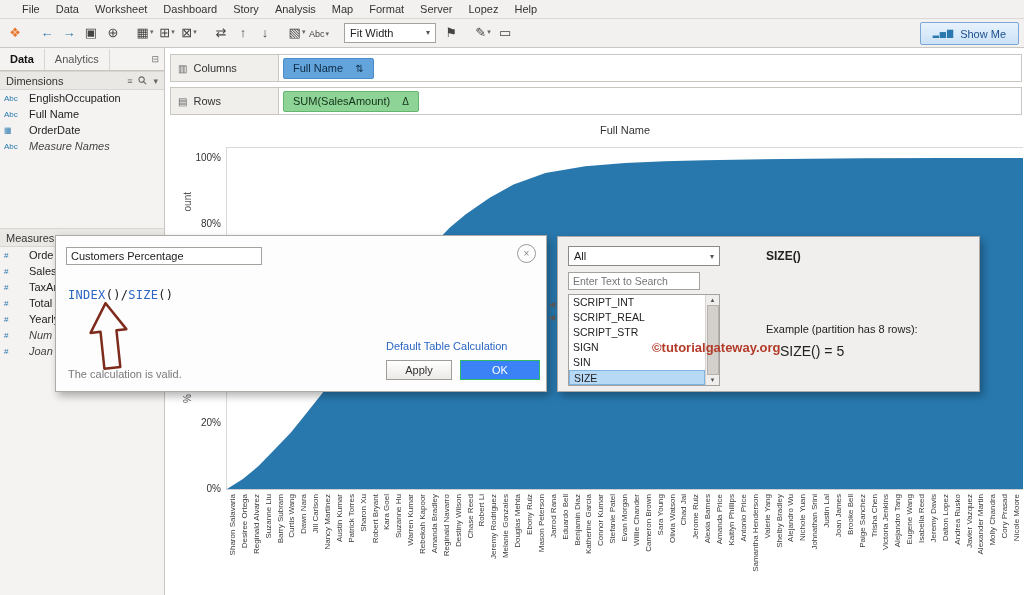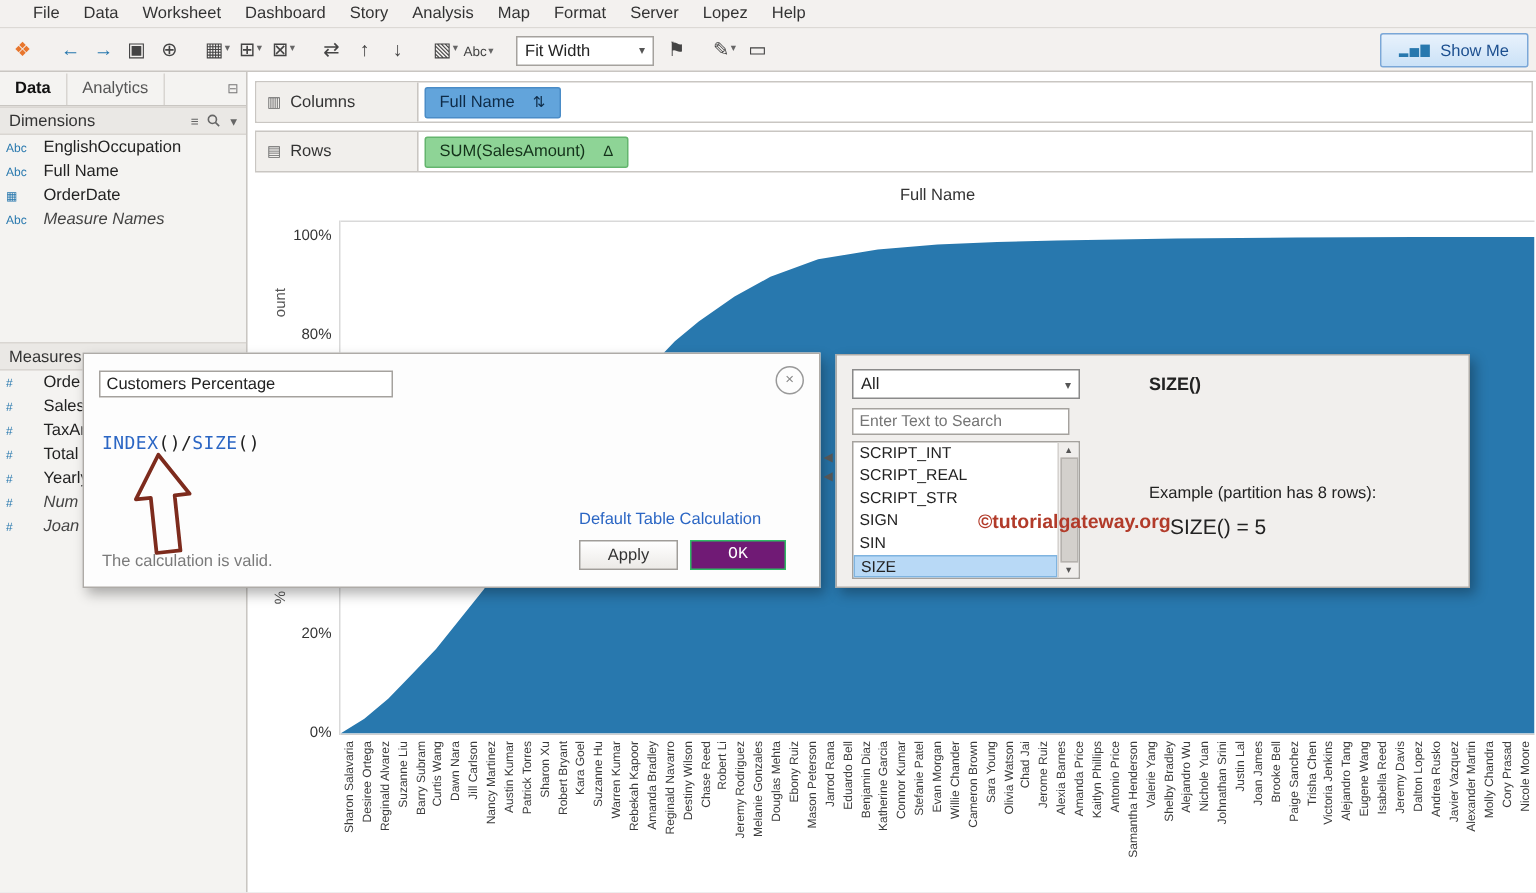--- a/index.html
+++ b/index.html
@@ -55,26 +55,26 @@
   #dialog{position:absolute;left:55px;top:235px;width:492px;height:157px;background:#fdfdfd;border:1px solid #aeaba7;box-shadow:3px 4px 8px rgba(0,0,0,.3);z-index:20;box-sizing:border-box;}
   #calc-name{position:absolute;left:10px;top:11px;width:196px;height:18px;border:1px solid #a5a29e;font-size:11px;padding:0 4px;font-family:inherit;box-sizing:border-box;color:#222;background:#fff;}
   #dlg-close{position:absolute;right:10px;top:8px;width:17px;height:17px;border:1px solid #999;border-radius:50%;color:#888;font-size:10px;display:flex;align-items:center;justify-content:center;}
   #formula{position:absolute;left:12px;top:52px;font-family:"DejaVu Sans Mono",monospace;font-size:12px;letter-spacing:.3px;}
   #formula .kw{color:#2b66c4;}
   #formula .pl{color:#222;}
   #annot-arrow{position:absolute;left:30px;top:64px;transform:rotate(-6deg);}
   #dlg-status{position:absolute;left:12px;top:132px;font-size:11px;color:#7a7a7a;}
   #dlg-link{position:absolute;left:330px;top:104px;font-size:11px;color:#2b66c4;text-decoration:none;}
   #btn-apply{position:absolute;left:330px;top:124px;width:66px;height:20px;background:linear-gradient(#fff,#eceae7);border:1px solid #a09d99;font-size:11px;color:#333;font-family:inherit;}
-  #btn-ok{position:absolute;left:404px;top:124px;width:64px;height:20px;background:#701a75;border:1px solid #2eb964;font-size:11px;color:#fff;font-family:Liberation Mono, monospace;}
+  #btn-ok{position:absolute;left:404px;top:124px;width:80px;height:20px;background:#3b82f6;border:1px solid #2eb964;font-size:11px;color:#fff;font-family:Liberation Sans, sans-serif;}
   #expander{position:absolute;left:547px;top:298px;z-index:22;color:#555;font-size:8px;line-height:13px;width:10px;text-align:center;}
   
   #funcs{position:absolute;left:557px;top:236px;width:423px;height:156px;background:#f1efed;border:1px solid #aeaba7;box-shadow:3px 4px 8px rgba(0,0,0,.3);z-index:20;box-sizing:border-box;}
   #func-cat{position:absolute;left:10px;top:9px;width:152px;height:20px;background:#fff;border:1px solid #8a8a8a;display:flex;align-items:center;justify-content:space-between;padding:0 5px;font-size:11px;color:#222;box-sizing:border-box;}
-  #func-search{position:absolute;left:10px;top:35px;width:145px;height:18px;border:1px solid #a5a29e;font-size:10.5px;padding:0 4px;box-sizing:border-box;font-family:inherit;color:#222;background:#fff;}
+  #func-search{position:absolute;left:10px;top:35px;width:132px;height:18px;border:1px solid #a5a29e;font-size:10.5px;padding:0 4px;box-sizing:border-box;font-family:inherit;color:#222;background:#fff;}
   #flist{position:absolute;left:10px;top:57px;width:152px;height:92px;background:#fff;border:1px solid #a5a29e;box-sizing:border-box;overflow:hidden;}
   #flist-items{position:absolute;left:0;top:0;right:14px;bottom:0;}
   .fitem{height:15px;line-height:15px;font-size:10.5px;color:#222;padding:0 4px;white-space:nowrap;}
   .fitem.sel{background:#b8d9f6;border:1px solid #7fb4e0;box-sizing:border-box;}
   .fscroll{position:absolute;right:0;top:0;width:14px;height:100%;background:#f0eeec;border-left:1px solid #d5d2cf;display:flex;flex-direction:column;align-items:center;justify-content:space-between;font-size:7px;color:#555;padding:1px 0;box-sizing:border-box;}
   .fscroll .thumb{width:10px;flex:1;margin:1px 0;background:#d3d0cc;border:1px solid #b5b2ae;}
   #fdoc-title{position:absolute;left:208px;top:12px;font-size:12px;font-weight:bold;color:#222;}
   #fdoc-desc{position:absolute;left:208px;top:48px;font-size:11px;color:#222;white-space:nowrap;}
   #fdoc-exl{position:absolute;left:208px;top:86px;font-size:11px;color:#222;}
   #fdoc-ex{position:absolute;left:222px;top:106px;font-size:14px;color:#222;}

